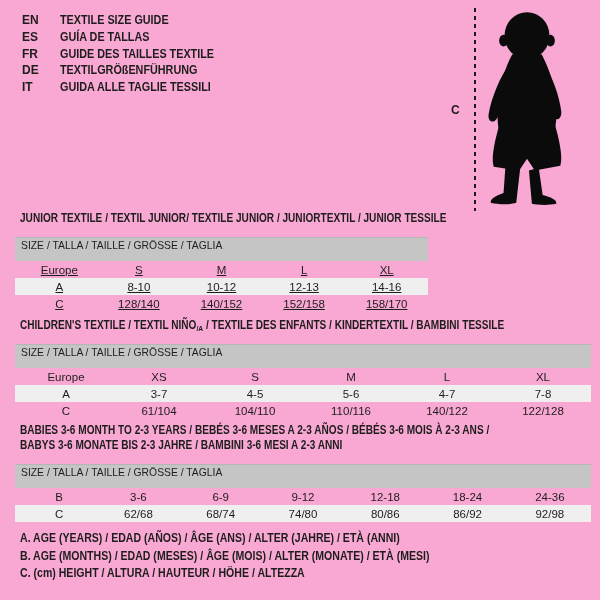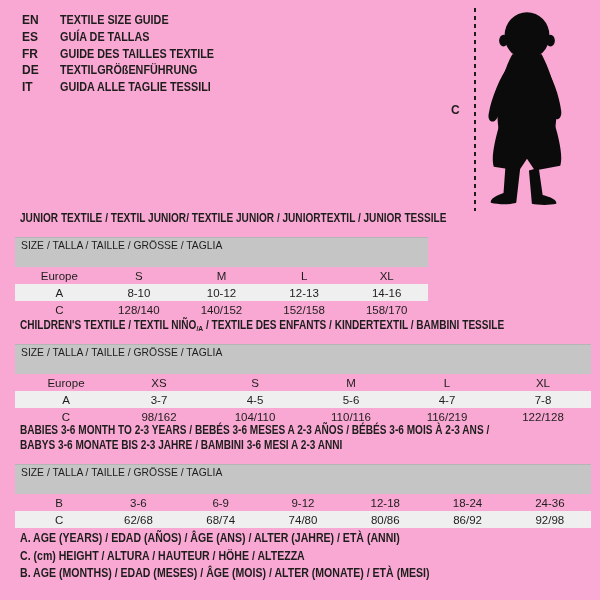--- a/index.html
+++ b/index.html
@@ -12,29 +12,29 @@
   .lang-row{display:flex;font-weight:bold;font-size:12px;line-height:16.8px;}
   .lang-code{width:38px;flex:0 0 38px;}
   .lang-label{white-space:nowrap;display:inline-block;transform:scaleX(0.9);transform-origin:0 50%;}
   
   #dash-line{position:absolute;left:474px;top:8px;width:2px;height:203px;
     background:repeating-linear-gradient(#1d1d1b 0 4px,transparent 4px 8px);}
   #c-label{position:absolute;left:451px;top:103px;font-weight:bold;font-size:12px;}
   #baby-svg{position:absolute;left:483px;top:9px;width:88px;height:200px;}
   
   .table-section{position:absolute;left:15px;width:578px;}
-  #sec-0{top:211px;} #sec-1{top:318px;} #sec-2{top:423px;}
+  #sec-0{top:211px;text-decoration:underline;} #sec-1{top:318px;} #sec-2{top:423px;}
   .table-section h2{margin:0 0 11px 5px;font-size:12px;font-weight:bold;line-height:15px;}
   .cond{white-space:nowrap;display:inline-block;transform:scaleX(0.84);transform-origin:0 50%;}
   .title-line{height:15px;}
   sub{font-size:8px;vertical-align:-2px;}
   table{border-collapse:collapse;table-layout:fixed;font-size:11.5px;color:#1d1d1b;}
   #sec-0 table{width:413px;} #sec-1 table,#sec-2 table{width:576px;}
   th.size-bar{background:#c5c5c5;border-top:1px solid #b5b5b5;font-weight:normal;text-align:left;
-    padding:1px 0 16px 6px;font-size:11.5px;}
+    padding:1px 0 10px 6px;font-size:11.5px;}
   th.size-bar .cond-sm{white-space:nowrap;display:inline-block;transform:scaleX(0.9);transform-origin:0 50%;}
   td{height:17px;text-align:center;padding:0;font-weight:normal;}
   td.rowlabel{text-align:center;padding-left:6px;width:62px;margin-left:40px;}
   tbody tr:nth-child(even){background:#efefef;}
   
   #notes{position:absolute;left:20px;top:530px;font-weight:bold;font-size:12px;line-height:17.5px;}
   .note .cond{transform:scaleX(0.88);}
 </style>
 </head>
 <body>
@@ -139,24 +139,24 @@
             <tr>
               <td class="rowlabel">A</td>
               <td>3-7</td>
               <td>4-5</td>
               <td>5-6</td>
               <td>4-7</td>
               <td>7-8</td>
             </tr>
             <tr>
               <td class="rowlabel">C</td>
-              <td>98/162</td>
+              <td>61/104</td>
               <td>104/110</td>
               <td>110/116</td>
-              <td>116/219</td>
+              <td>140/122</td>
               <td>122/128</td>
             </tr>
           </tbody>
         </table>
       </section>
       <section class="table-section" id="sec-2">
         <h2>
           <div class="title-line"><span class="cond"><span>BABIES 3-6 MONTH TO 2-3 YEARS / BEBÉS 3-6 MESES A 2-3 AÑOS / BÉBÉS 3-6 MOIS À 2-3 ANS /</span></span></div>
           <div class="title-line"><span class="cond"><span>BABYS 3-6 MONATE BIS 2-3 JAHRE / BAMBINI 3-6 MESI A 2-3 ANNI</span></span></div>
         </h2>
@@ -185,17 +185,17 @@
               <td>86/92</td>
               <td>92/98</td>
             </tr>
           </tbody>
         </table>
       </section>
     </div>
 
   <div id="notes">
       <div class="note"><span class="cond">A. AGE (YEARS) / EDAD (AÑOS) / ÂGE (ANS) / ALTER (JAHRE) / ETÀ (ANNI)</span></div>
+      <div class="note"><span class="cond">B. AGE (MONTHS) / EDAD (MESES) / ÂGE (MOIS) / ALTER (MONATE) / ETÀ (MESI)</span></div>
       <div class="note"><span class="cond">C. (cm) HEIGHT / ALTURA / HAUTEUR / HÖHE / ALTEZZA</span></div>
-      <div class="note"><span class="cond">B. AGE (MONTHS) / EDAD (MESES) / ÂGE (MOIS) / ALTER (MONATE) / ETÀ (MESI)</span></div>
     </div>
 
 </div>
 
 </body></html>

